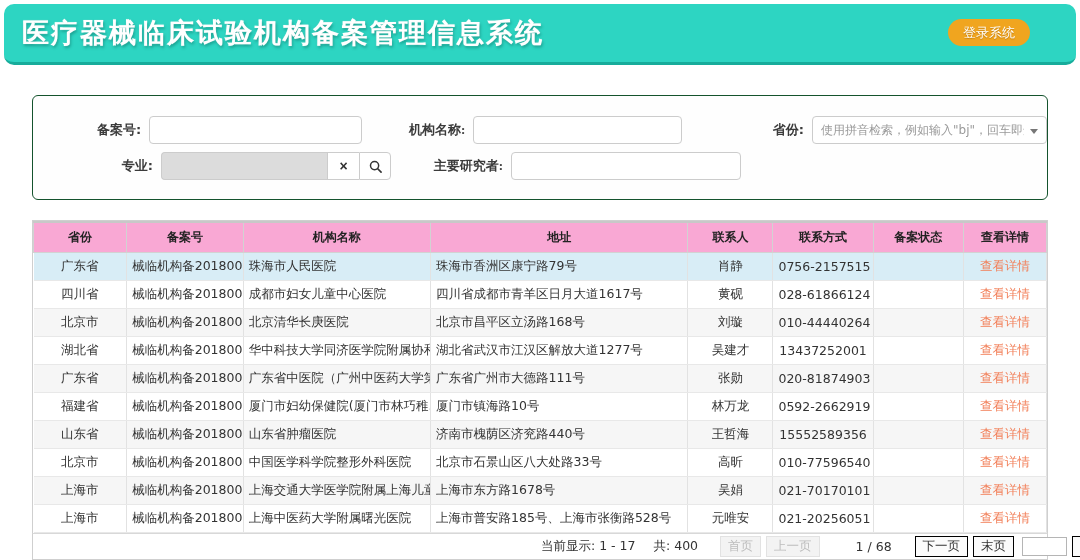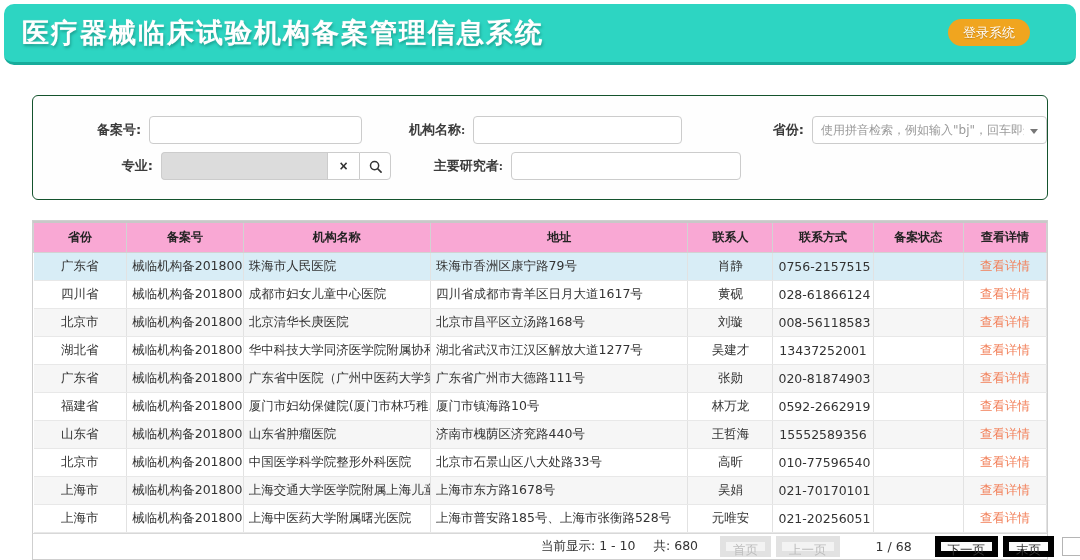--- a/index.html
+++ b/index.html
@@ -52,21 +52,21 @@
   tbody tr:nth-child(odd) td { background:#f6f6f6; }
   tbody tr:nth-child(even) td { background:#ffffff; }
   tbody tr.hl td { background:#d8edf6; }
   .detail-link { color:#f2805a; text-decoration:none; cursor:pointer; font-size:12.5px; }
 
   
   .pager { margin:0 32px; height:27px; border:1px solid #cfcfcf; border-top:1px solid #d8d8d8; background:#fff;
            display:flex; align-items:center; font-size:12.5px; color:#333; padding-right:10px; }
   .pg-display { margin-left:508px; white-space:nowrap; }
   .pg-total { margin-left:18px; white-space:nowrap; }
-  .pg-btn { margin-left:5px; height:21px; padding:0 7px; font-size:12.5px; border:6px solid #000000;
+  .pg-btn { margin-left:5px; height:21px; padding:0 7px; font-size:12.5px; border:1px solid #000000;
             background:#fbfbfb; color:#333; cursor:pointer; white-space:nowrap; }
   .pg-btn.disabled { color:#bdbdbd; background:#f3f3f3; border-color:#e2e2e2; cursor:default; }
   .pg-first { margin-left:22px; }
   .pg-indicator { margin-left:36px; margin-right:18px; white-space:nowrap; }
   .pg-input { margin-left:8px; width:45px; height:19px; border:1px solid #b5b5b5; outline:none; }
 </style>
 </head>
 <body>
 
 <div class="topbar">
@@ -147,21 +147,21 @@
     <td>028-61866124</td>
     <td></td>
     <td><a class="detail-link">查看详情</a></td>
   </tr>
         <tr>
     <td>北京市</td>
     <td class="al">械临机构备201800003</td>
     <td class="al">北京清华长庚医院</td>
     <td class="al">北京市昌平区立汤路168号</td>
     <td>刘璇</td>
-    <td>008-56118583</td>
+    <td>010-44440264</td>
     <td></td>
     <td><a class="detail-link">查看详情</a></td>
   </tr>
         <tr>
     <td>湖北省</td>
     <td class="al">械临机构备201800004</td>
     <td class="al">华中科技大学同济医学院附属协和医院</td>
     <td class="al">湖北省武汉市江汉区解放大道1277号</td>
     <td>吴建才</td>
     <td>13437252001</td>
@@ -226,22 +226,22 @@
     <td>元唯安</td>
     <td>021-20256051</td>
     <td></td>
     <td><a class="detail-link">查看详情</a></td>
   </tr>
       </tbody>
   </table>
 </div>
 
 <div class="pager">
-  <span class="pg-display">当前显示: 1 - 10</span>
-  <span class="pg-total">共: 680</span>
+  <span class="pg-display">当前显示: 1 - 17</span>
+  <span class="pg-total">共: 400</span>
   <button class="pg-btn disabled pg-first">首页</button>
   <button class="pg-btn disabled">上一页</button>
   <span class="pg-indicator">1 / 68</span>
   <button class="pg-btn">下一页</button>
   <button class="pg-btn">末页</button>
   <input class="pg-input" type="text" style="">
   <button class="pg-btn">跳转</button>
 
 </div>
 

